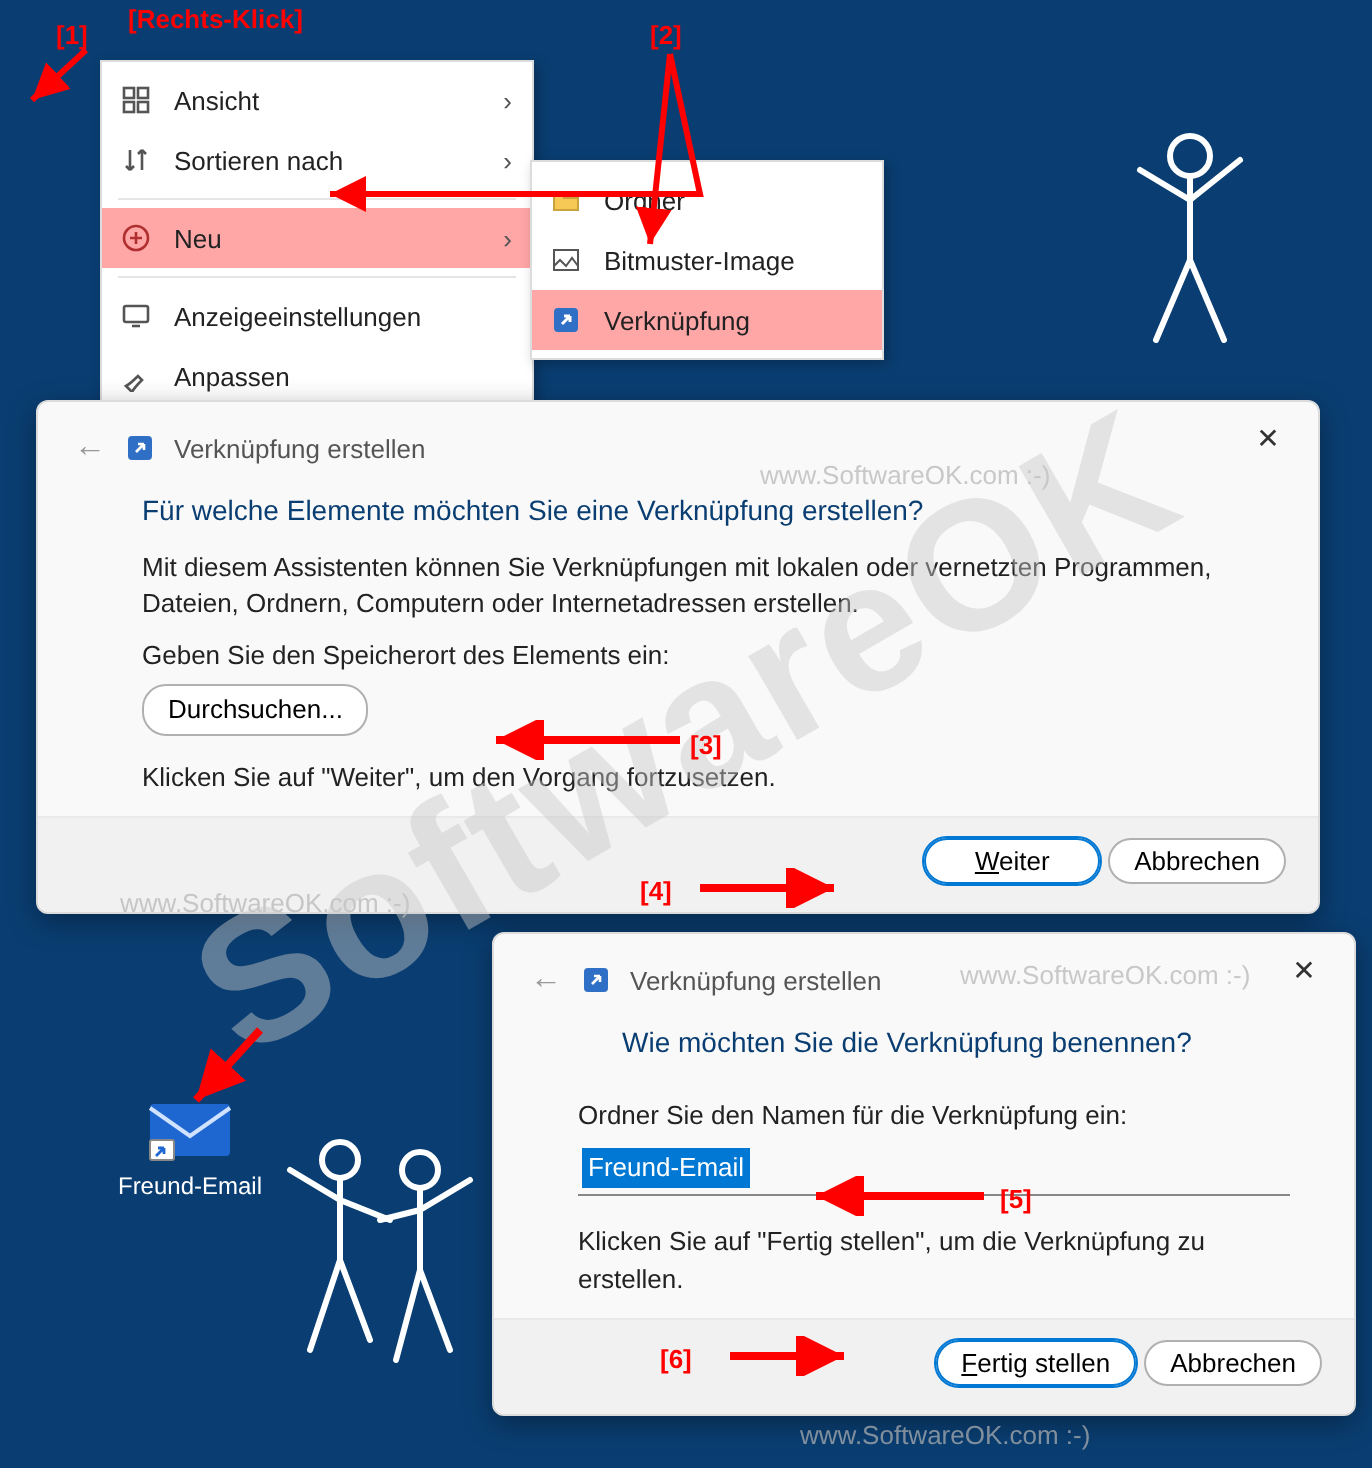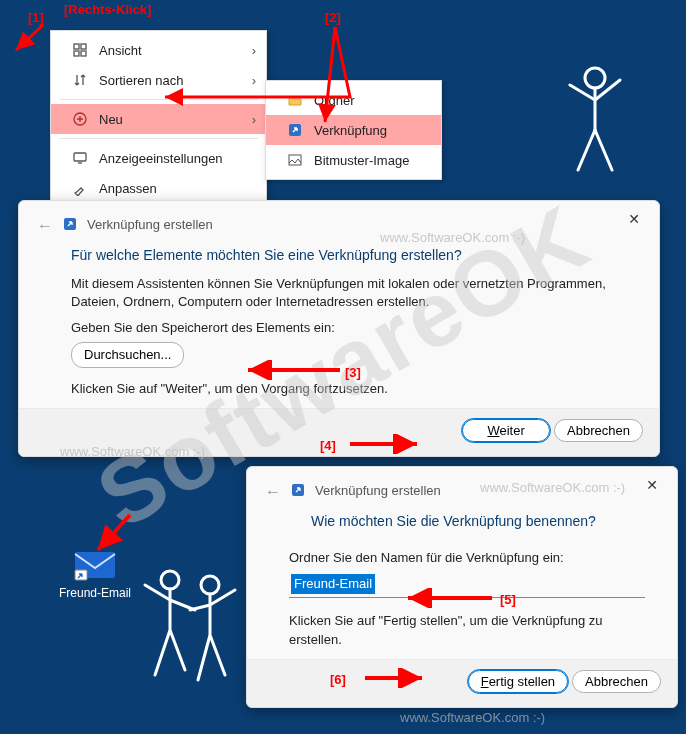--- a/index.html
+++ b/index.html
@@ -57,21 +57,21 @@
     position:absolute;
     background:#fff;
     border:1px solid var(--panel-border);
     box-shadow: 2px 2px 6px rgba(0,0,0,0.25);
     padding:4px 0;
     z-index:20;
   }
   .menu-item {
     display:flex;
     align-items:center;
-    padding:4px 10px 4px 20px;
+    padding:4px 10px 4px 8px;
     height:22px;
     gap:10px;
     cursor:default;
   }
   .menu-item.hi { background: var(--hilite); }
   .menu-icon { width:18px; height:18px; display:flex; align-items:center; justify-content:center; }
   .menu-label { flex:1; white-space:nowrap; }
   .menu-chevron { width:14px; text-align:right; color:#555;}
   .menu-sep { height:0; border-top:1px solid #e5e5e5; margin:4px 8px;}
 
@@ -301,37 +301,37 @@
 
 <div class="menu" style="left:265px; top:80px; width:175px;">
   <div class="menu-item">
     <span class="menu-icon">
       <svg width="16" height="16">
           <path d="M2 5h4l1 2h7v6H2z" fill="#f6c957" stroke="#caa33a"></path>
         </svg>
     </span>
     <span class="menu-label">Ordner</span>
   </div>
+  <div class="menu-item">
+    <span class="menu-icon">
+      <svg width="16" height="16">
+          <rect x="2" y="3" width="12" height="10" fill="none" stroke="#555"></rect>
+          <path d="M2 11l3-3 3 3 3-4 3 4" fill="none" stroke="#555"></path>
+        </svg>
+    </span>
+    <span class="menu-label">Bitmuster-Image</span>
+  </div>
   <div class="menu-item hi">
     <span class="menu-icon">
       <svg width="16" height="16">
           <rect x="2" y="2" width="12" height="12" rx="2" fill="#2f6fc5"></rect>
           <path d="M6 10l4-4M10 6h-3M10 6v3" stroke="#fff" stroke-width="1.5" fill="none"></path>
         </svg>
     </span>
     <span class="menu-label">Verknüpfung</span>
-  </div>
-  <div class="menu-item">
-    <span class="menu-icon">
-      <svg width="16" height="16">
-          <rect x="2" y="3" width="12" height="10" fill="none" stroke="#555"></rect>
-          <path d="M2 11l3-3 3 3 3-4 3 4" fill="none" stroke="#555"></path>
-        </svg>
-    </span>
-    <span class="menu-label">Bitmuster-Image</span>
   </div>
 </div>
 
 <div class="dialog" style="left:18px; top:200px; width:640px;">
   <div class="titlebar">
       <div class="close">✕</div>
     </div>
   <div class="crumb">
     <span class="back">←</span>
     <span class="micon">

